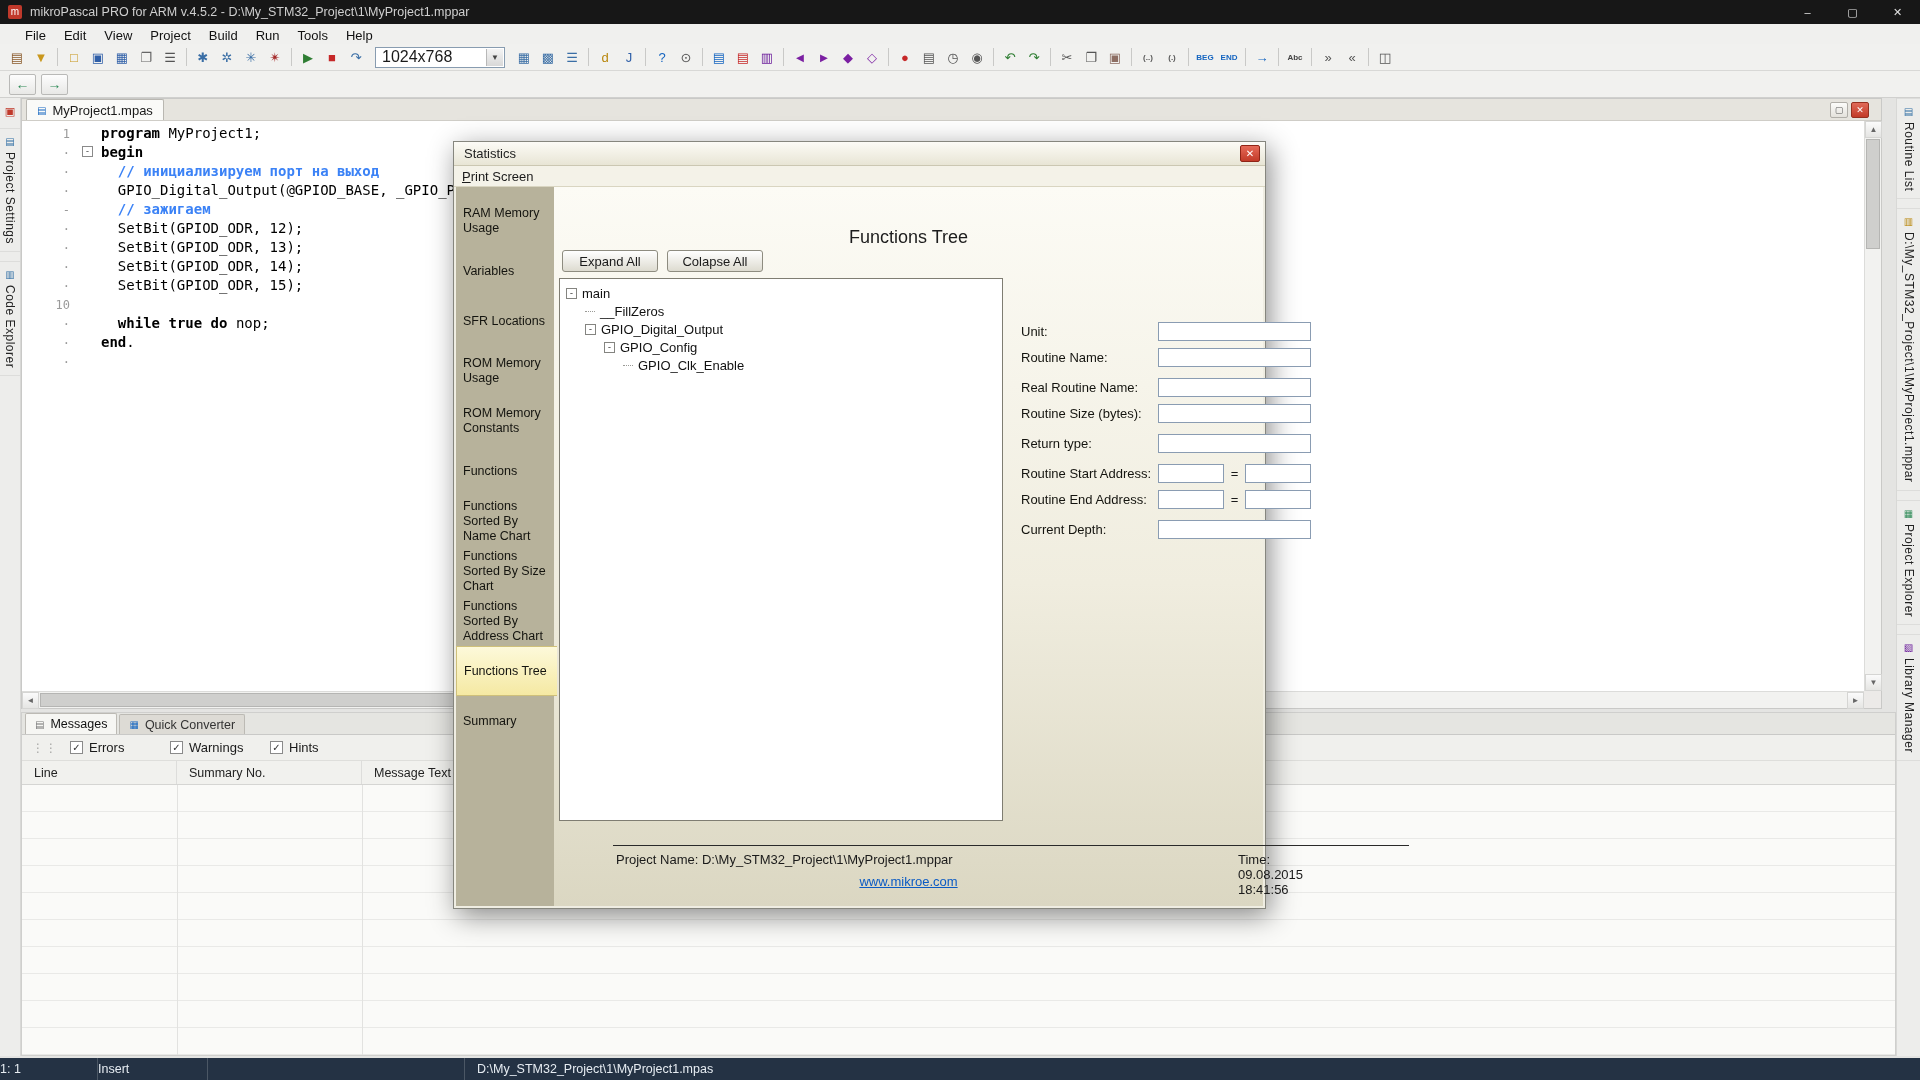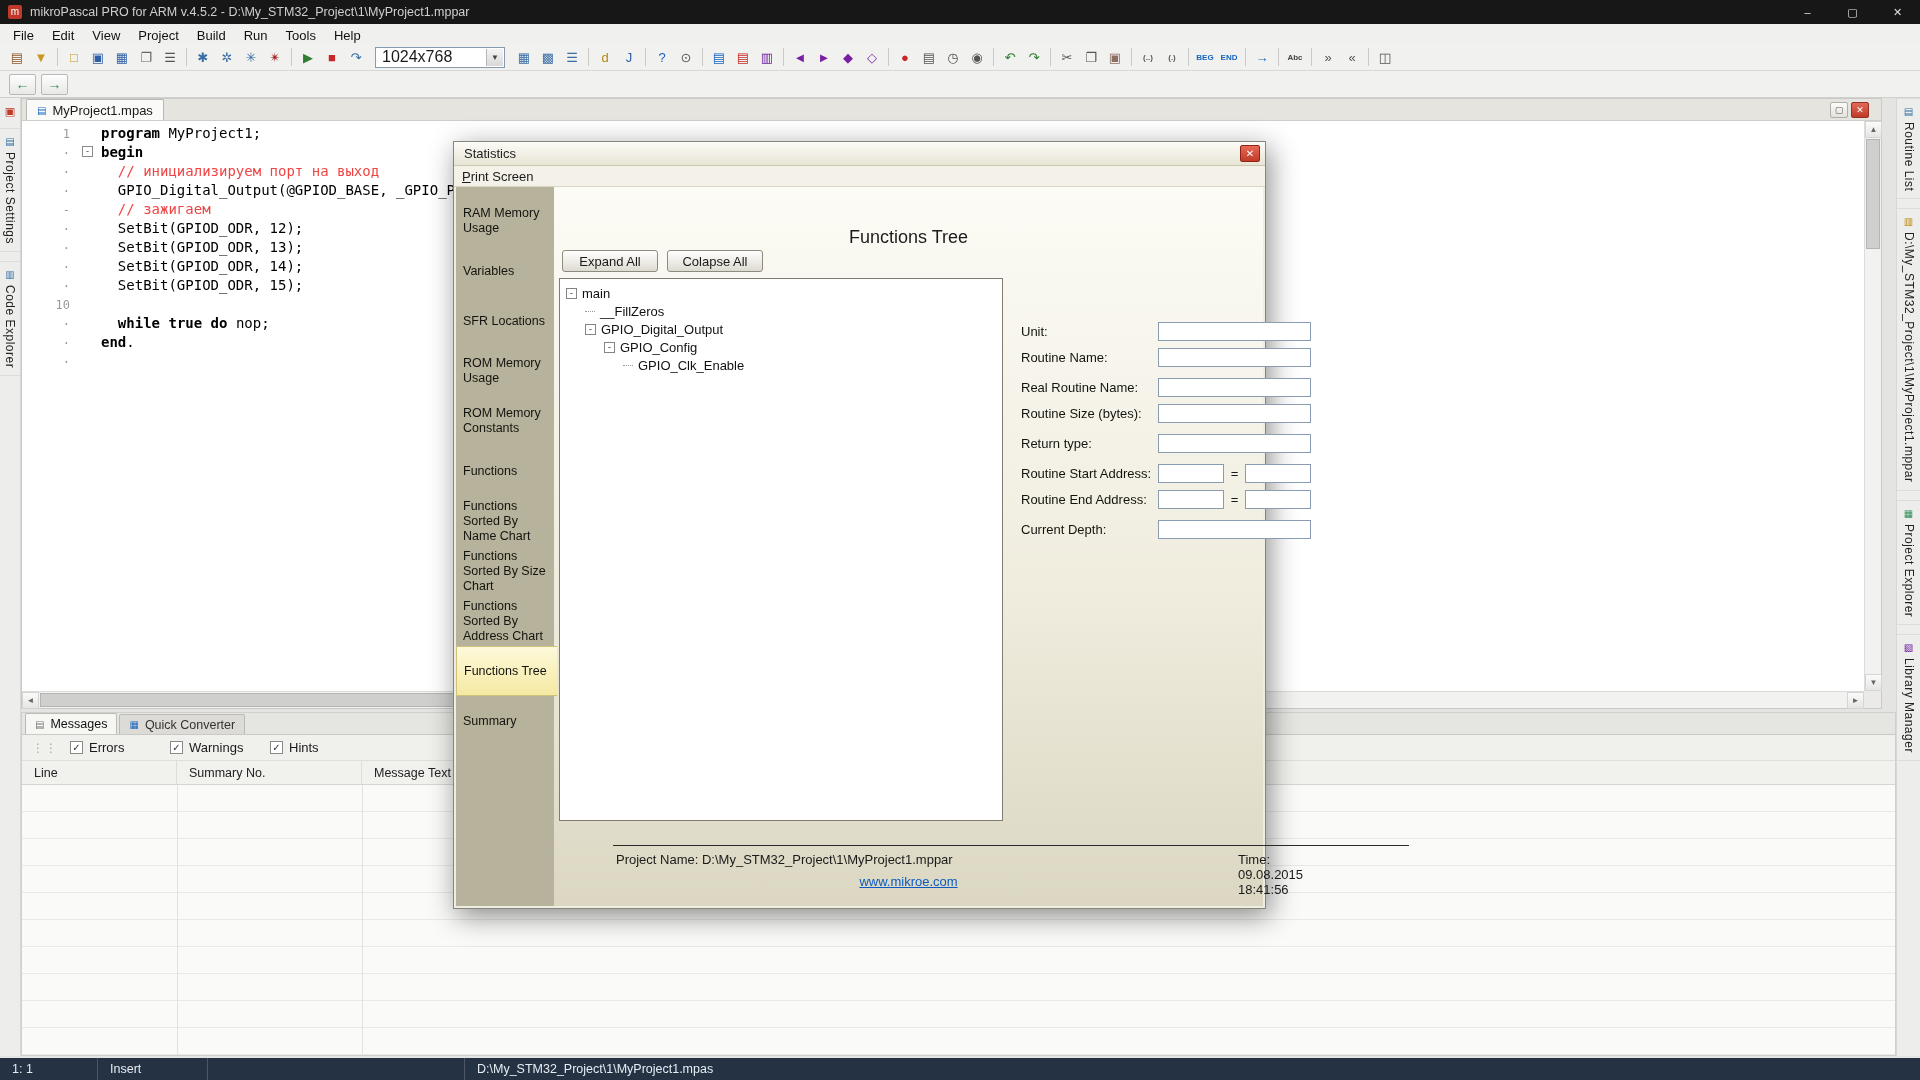--- a/index.html
+++ b/index.html
@@ -15,21 +15,21 @@
               display:flex; align-items:center; }
   .app-icon { width:14px; height:14px; margin:0 8px; background:#c0392b; color:#fff;
               font-size:10px; line-height:14px; text-align:center; border-radius:2px; }
   .title-text { font-size:12.5px; color:#cfcfcf; white-space:nowrap; }
   .win-controls { margin-left:auto; display:flex; height:100%; }
   .win-btn { width:45px; height:100%; display:flex; align-items:center; justify-content:center;
              font-size:11px; color:#e2e2e2; }
 
   
   .menubar { position:absolute; top:24px; left:0; width:100%; height:24px; background:#f0f0ee;
-             border-bottom:1px solid #e0e0de; display:flex; align-items:center; padding-left:4px; }
+             border-bottom:1px solid #e0e0de; display:flex; align-items:center; padding-left:16px; }
   .menu-item { padding:0 9px; height:100%; display:flex; align-items:center; font-size:13px; color:#111; }
 
   
   .toolbar { position:absolute; top:44px; left:0; width:100%; height:27px; background:#f1f1ef;
              border-bottom:1px solid #d8d8d6; display:flex; align-items:center; padding-left:5px; }
   .tb-btn { width:24px; height:23px; display:flex; align-items:center; justify-content:center;
             border-radius:2px; flex:0 0 auto; }
   .tb-sep { width:1px; height:18px; background:#c9c9c7; margin:0 4px; flex:0 0 auto; }
   .combo { width:130px; height:21px; background:#fff; border:1px solid #889cb0; display:flex;
            align-items:center; margin:0 7px; position:relative; flex:0 0 auto; }
@@ -76,21 +76,21 @@
   .code-row { display:flex; height:19px; align-items:center; }
   .gutter-cell { width:58px; flex:0 0 58px; text-align:right; padding-right:10px; color:#9a9a9a;
                  font-family:"DejaVu Sans Mono", monospace; font-size:12px; }
   .fold-cell { width:16px; flex:0 0 16px; position:relative; height:100%; }
   .fold-box { position:absolute; left:2px; top:3px; width:11px; height:11px; border:1px solid #8a8a8a;
               background:#fff; font-family:"DejaVu Sans Mono",monospace; font-size:9px; line-height:9px;
               text-align:center; color:#444; }
   .code-text { white-space:pre; font-family:"DejaVu Sans Mono", monospace; font-size:14px;
                line-height:19px; color:#000; padding-left:5px; }
   .tok-kw { font-weight:bold; }
-  .tok-cmt { color:#ef4444; }
+  .tok-cmt { color:#3b82f6;font-weight:bold; }
 
   .vscroll { position:absolute; right:0; top:22px; width:17px; bottom:17px; background:#f2f2f0;
              border-left:1px solid #dcdcda; }
   .scroll-btn { width:17px; height:17px; display:flex; align-items:center; justify-content:center;
                 font-size:8px; color:#666; background:linear-gradient(#fbfbfb,#e5e5e3);
                 border:1px solid #d5d5d3; }
   .vscroll .btn-bottom { position:absolute; bottom:0; }
   .vthumb { position:absolute; left:1px; right:1px; top:18px; height:110px; background:#cfcfcd;
             border:1px solid #b5b5b3; }
   .hscroll { position:absolute; left:0; bottom:0; right:17px; height:17px; background:#f2f2f0;
@@ -118,21 +118,21 @@
   .msg-header { height:24px; background:#f1f1ee; border-bottom:1px solid #d5d5d3; display:flex;
                 font-size:12.5px; color:#222; }
   .col-h { padding-left:12px; height:100%; display:flex; align-items:center; border-right:1px solid #dddddb; }
   .msg-body { position:absolute; left:0; top:72px; right:0; bottom:0;
               background:repeating-linear-gradient(to bottom,#fafaf8 0,#fafaf8 26px,#e9e9e7 26px,#e9e9e7 27px); }
   .vline { position:absolute; top:0; bottom:0; width:1px; background:#e2e2e0; }
 
   
   .statusbar { position:absolute; left:0; top:1058px; width:1920px; height:22px; background:#243244;
                color:#e6ecf2; display:flex; align-items:center; font-size:12.5px; }
-  .sb-seg { height:100%; display:flex; align-items:center; padding-left:12px;
+  .sb-seg { height:100%; display:flex; align-items:center; 
             border-right:1px solid rgba(255,255,255,0.18); }
   .sb-caret { width:98px; } .sb-mode { width:110px; } .sb-spare { width:257px; }
   .sb-file { padding-left:12px; }
 
   
   .dialog { position:absolute; left:453px; top:141px; width:813px; height:768px; background:#efede2;
             border:1px solid #86867e; box-shadow:4px 7px 26px rgba(0,0,0,0.45); z-index:50; }
   .dlg-title { height:24px; background:linear-gradient(#fcfbf6,#e8e5d5); border-bottom:1px solid #cbc7b2;
                display:flex; align-items:center; padding:0 5px 0 10px; font-size:13px; color:#222; }
   .dlg-close { margin-left:auto; width:20px; height:17px; background:linear-gradient(#e66a58,#c23a28);

